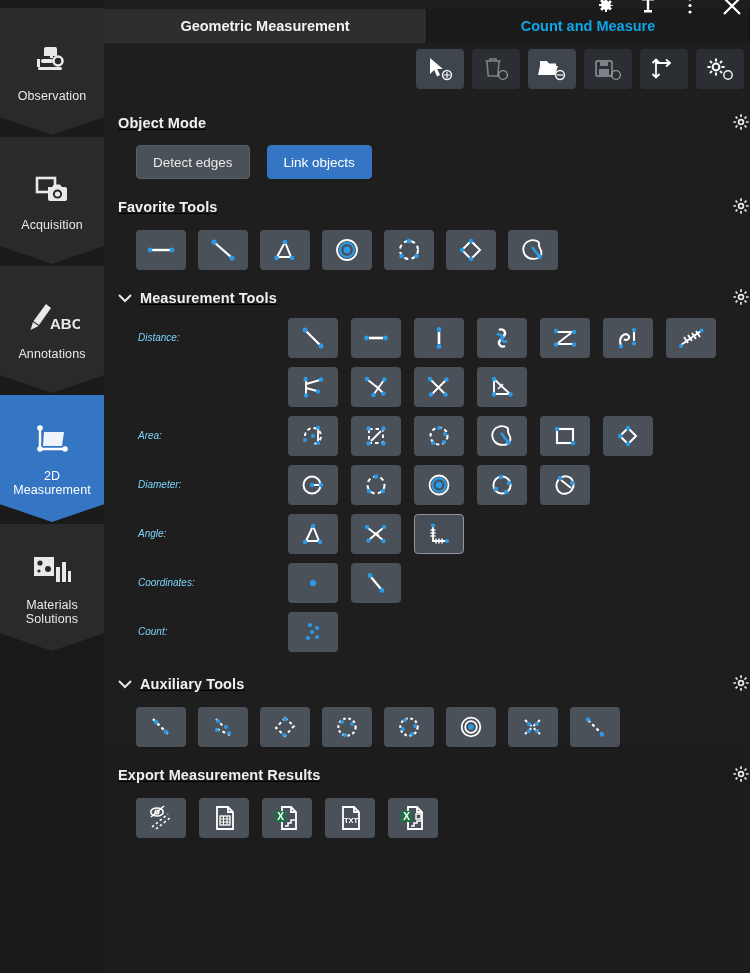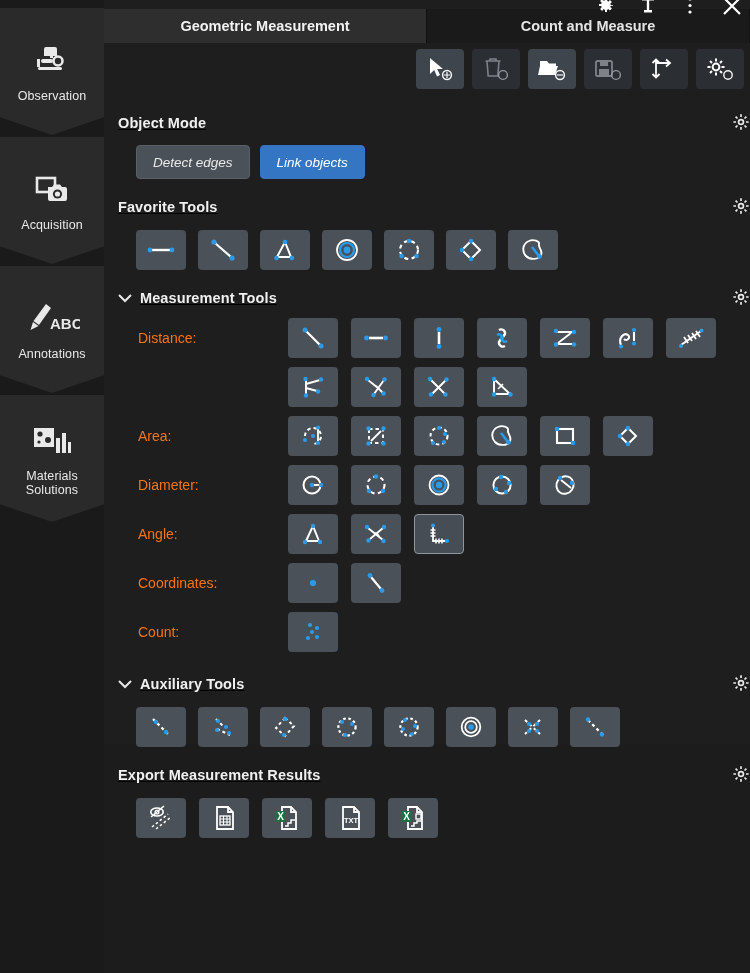--- a/index.html
+++ b/index.html
@@ -55,21 +55,21 @@
     height: 43px; width: 646px;
     display: flex;
     background: #1e1e1e;
     border-bottom: 1px solid #3a3a3a;
     padding-top: 9px;
   }
   .tab {
     flex: 1; height: 34px;
     display: flex; align-items: center; justify-content: center;
     font-size: 14.5px; font-weight: bold;
-    color: #e5e5e5; cursor: pointer;
+    color: #0ea5e9; cursor: pointer;
     background: #1a1a1a;
     border-right: 1px solid #111;
   }
   .tab.active { background: #2e2e2e; color: #f2f2f2; }
 
   .toolbar {
     height: 52px; display: flex; align-items: center;
     justify-content: flex-end; gap: 8px; padding: 0 6px 0 0;
     background: #1e1e1e;
   }
@@ -89,40 +89,40 @@
     padding-right: 18px;
     text-decoration: underline;
   }
   .section-title { font-size: 14.5px; font-weight: bold; color: #f0f0f0; letter-spacing: .1px; }
   .chev { margin-right: 8px; display: inline-flex; }
   .sec-gear {
     position: absolute; right: 0px; top: 5px;
     width: 18px; height: 18px; cursor: pointer;
   }
 
-  .mode-row { display: flex; gap: 10px; padding: 7px 0 0 18px; font-style: italic; }
+  .mode-row { display: flex; gap: 17px; padding: 7px 0 0 18px; }
   .mode-btn {
     height: 34px; padding: 0 16px; border-radius: 4px;
     background: #4b5158; color: #e9e9e9;
     font-size: 13.5px; display: flex; align-items: center;
     cursor: pointer; border: 1px solid #5a6067;
   }
   .mode-btn.active { background: #3576c4; border-color: #3576c4; color: #fff; }
 
   .tool-row { display: flex; gap: 12px; padding: 8px 0 0 18px; flex-wrap: wrap; }
   .ibtn {
     width: 50px; height: 40px; border-radius: 4px;
     background: #4b5158;
     display: flex; align-items: center; justify-content: center;
     cursor: pointer; border: 1px solid transparent;
   }
   .ibtn.hi { border: 1px solid #8e959d; background: #474d54; }
 
   .mrow { display: flex; align-items: center; min-height: 49px; }
-  .mlabel { width: 170px; font-size: 14px; color: #f97316; padding-left: 20px; }
+  .mlabel { width: 170px; font-size: 10px; color: #7dd3fc; padding-left: 20px; font-style: italic; }
   .mtools { display: flex; gap: 13px; }
   .mtools .ibtn { width: 50px; height: 40px; }
 
   .export-row { display: flex; gap: 13px; padding: 8px 0 0 18px; }
 </style>
 </head>
 <body>
 
 <div class="app">
 
@@ -158,20 +158,35 @@
       <span class="nav-icon">
         <svg width="56" height="32" viewBox="0 0 56 32">
           <path fill="#e9e9e9" d="M22 1 l5 4 l-12 17 l-5.5 -4 z"></path>
           <path fill="#e9e9e9" d="M9 19 l5.5 4 l-8 4 z"></path>
           <text x="26" y="26" font-family="Liberation Sans, sans-serif" font-size="15" font-weight="bold" fill="#e9e9e9">ABC</text>
         </svg>
       </span>
       <span class="nav-label">Annotations</span>
     </div>
 
+    <div class="nav-item active">
+      <span class="nav-icon">
+        <svg width="40" height="34" viewBox="0 0 40 34">
+          <path fill="#ffffff" fill-opacity=".92" d="M12 8 h20 l-2 14 h-19 z"></path>
+          <path d="M8 4 v21 h25" stroke="#ffffff" stroke-width="2.4" fill="none"></path>
+          <circle cx="8" cy="4" r="2.8" fill="#ffffff"></circle>
+          <circle cx="8" cy="25" r="2.8" fill="#ffffff"></circle>
+          <circle cx="33" cy="25" r="2.8" fill="#ffffff"></circle>
+        </svg>
+      </span>
+      <span class="nav-label" id="nav-2d">
+          <span style="display:block">2D</span>
+          <span style="display:block">Measurement</span>
+        </span>
+    </div>
 
     <div class="nav-item">
       <span class="nav-icon">
         <svg width="40" height="32" viewBox="0 0 40 32">
           <rect x="2" y="3" width="20" height="19" fill="#e9e9e9"></rect>
           <circle cx="8" cy="9" r="2.6" fill="#2a2a2a"></circle>
           <circle cx="16" cy="15" r="3" fill="#2a2a2a"></circle>
           <circle cx="7" cy="17" r="1.6" fill="#2a2a2a"></circle>
           <rect x="24" y="13" width="4" height="15" fill="#e9e9e9"></rect>
           <rect x="30" y="8" width="4" height="20" fill="#e9e9e9"></rect>

